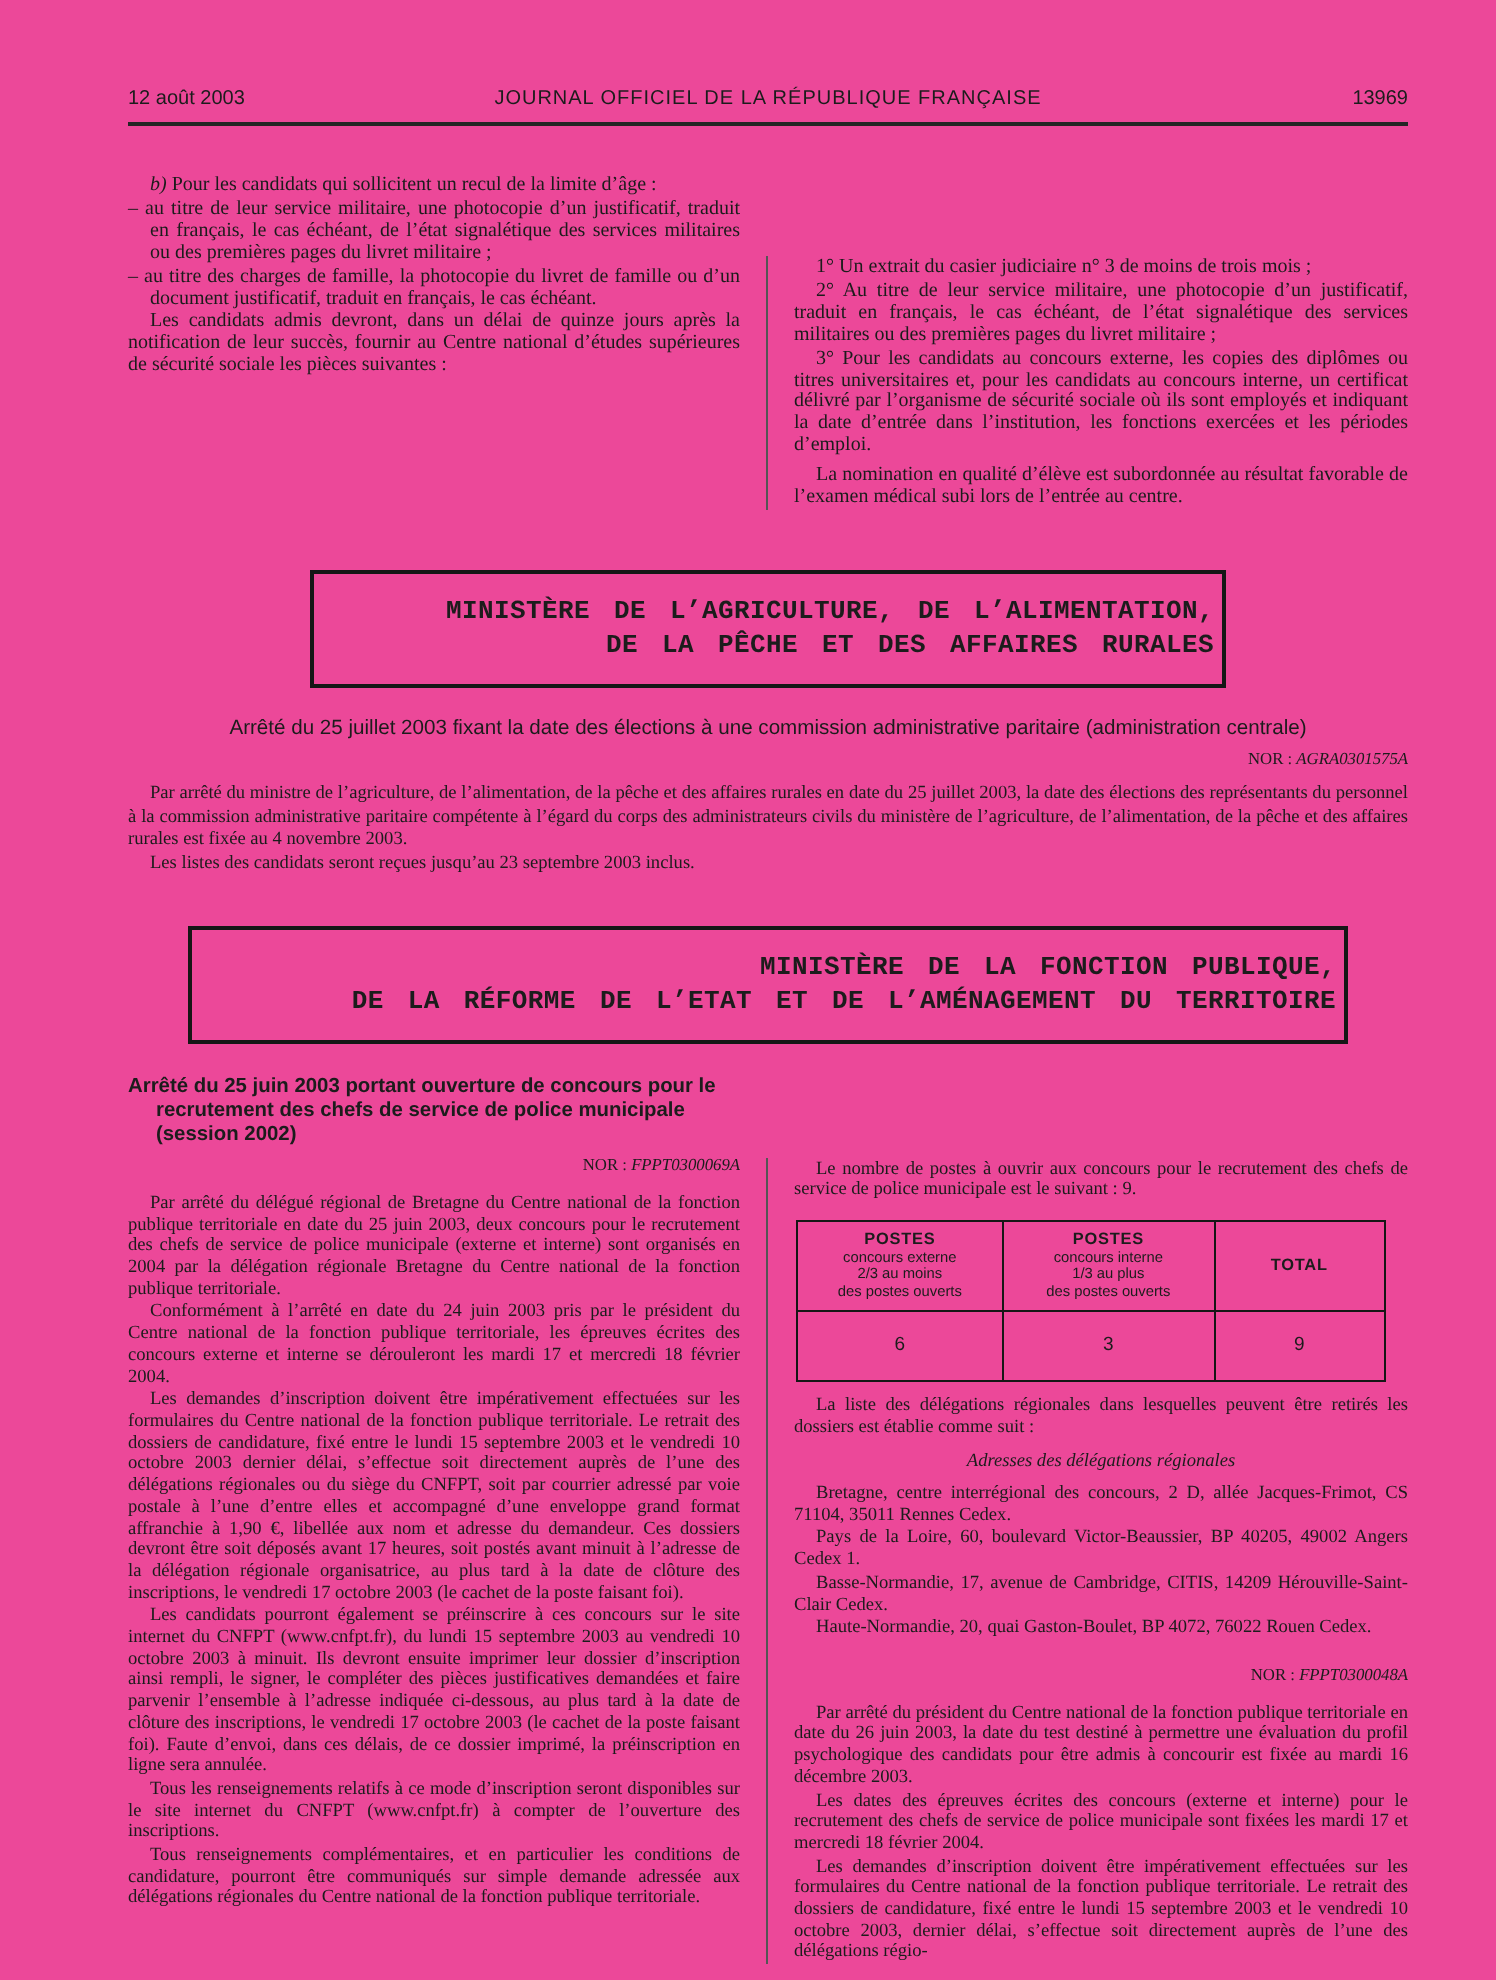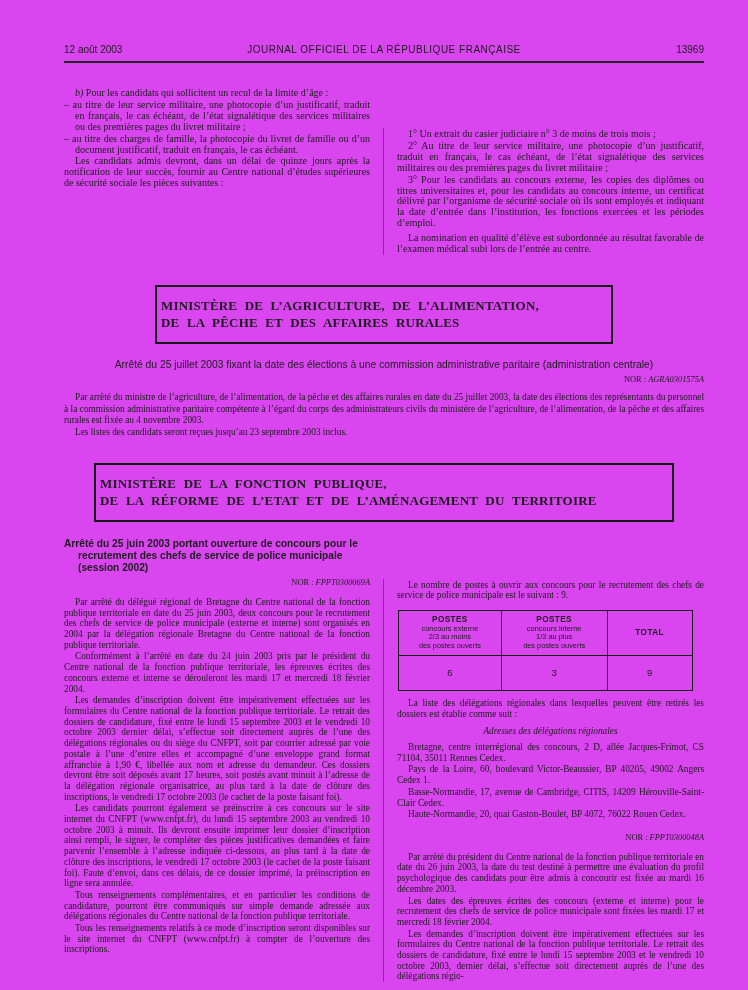--- a/index.html
+++ b/index.html
@@ -2,21 +2,21 @@
 <html lang="fr"><head>
 <meta charset="utf-8">
 <style>
   html,body{margin:0;padding:0;}
   body{background:#fbfaf6;}
   .page{
     position:relative;
     width:748px;height:990px;box-sizing:border-box;
     padding:44px 44px 0 64px;
     overflow:hidden;
-    background:#d946ef;
+    background:#ec4899;
     color:#1c1c1c;
     font-family:"Liberation Serif", serif;
   }
   
   .masthead{
     display:flex;align-items:baseline;
     font-family:"Liberation Sans", sans-serif;
     font-size:10px;
     padding-bottom:6px;
     border-bottom:2px solid #252525;
@@ -32,22 +32,22 @@
 
   .prelim{margin-top:24px;font-size:10px;line-height:10.9px;}
   p{margin:0;}
   .para{text-indent:11px;margin-top:1px;}
   .hang{padding-left:11px;text-indent:-11px;margin-top:1px;}
   .it{font-style:italic;}
 
   
   .ministry-box{
     border:2px solid #161616;
-    font-family:Liberation Serif, serif;
-    font-weight:bold;text-align:left;
+    font-family:Liberation Mono, monospace;
+    font-weight:bold;text-align:right;
     font-size:13px;line-height:17.5px;
     letter-spacing:.2px;word-spacing:4px;
     padding:10px 4px;box-sizing:border-box;
   }
   .box-agri{width:458px;margin:30px auto 0;}
   .box-fp{width:580px;margin:24px auto 0;}
 
   
   .art-title-center{
     margin-top:15px;text-align:center;
@@ -129,22 +129,22 @@
 
   <div class="cols main-cols">
 
     <div class="col-l">
       <p class="col-title">Arrêté du 25 juin 2003 portant ouverture de concours pour le recrutement des chefs de service de police municipale (session 2002)</p>
       <div class="nor"><span>NOR :</span> <span class="nor-code">FPPT0300069A</span></div>
       <p class="para">Par arrêté du délégué régional de Bretagne du Centre national de la fonction publique territoriale en date du 25 juin 2003, deux concours pour le recrutement des chefs de service de police municipale (externe et interne) sont organisés en 2004 par la délégation régionale Bretagne du Centre national de la fonction publique territoriale.</p>
       <p class="para">Conformément à l’arrêté en date du 24 juin 2003 pris par le président du Centre national de la fonction publique territoriale, les épreuves écrites des concours externe et interne se dérouleront les mardi 17 et mercredi 18 février 2004.</p>
       <p class="para">Les demandes d’inscription doivent être impérativement effectuées sur les formulaires du Centre national de la fonction publique territoriale. Le retrait des dossiers de candidature, fixé entre le lundi 15 septembre 2003 et le vendredi 10 octobre 2003 dernier délai, s’effectue soit directement auprès de l’une des délégations régionales ou du siège du CNFPT, soit par courrier adressé par voie postale à l’une d’entre elles et accompagné d’une enveloppe grand format affranchie à 1,90 €, libellée aux nom et adresse du demandeur. Ces dossiers devront être soit déposés avant 17 heures, soit postés avant minuit à l’adresse de la délégation régionale organisatrice, au plus tard à la date de clôture des inscriptions, le vendredi 17 octobre 2003 (le cachet de la poste faisant foi).</p>
       <p class="para">Les candidats pourront également se préinscrire à ces concours sur le site internet du CNFPT (www.cnfpt.fr), du lundi 15 septembre 2003 au vendredi 10 octobre 2003 à minuit. Ils devront ensuite imprimer leur dossier d’inscription ainsi rempli, le signer, le compléter des pièces justificatives demandées et faire parvenir l’ensemble à l’adresse indiquée ci-dessous, au plus tard à la date de clôture des inscriptions, le vendredi 17 octobre 2003 (le cachet de la poste faisant foi). Faute d’envoi, dans ces délais, de ce dossier imprimé, la préinscription en ligne sera annulée.</p>
+      <p class="para">Tous les renseignements relatifs à ce mode d’inscription seront disponibles sur le site internet du CNFPT (www.cnfpt.fr) à compter de l’ouverture des inscriptions.</p>
       <p class="para">Tous renseignements complémentaires, et en particulier les conditions de candidature, pourront être communiqués sur simple demande adressée aux délégations régionales du Centre national de la fonction publique territoriale.</p>
-      <p class="para">Tous les renseignements relatifs à ce mode d’inscription seront disponibles sur le site internet du CNFPT (www.cnfpt.fr) à compter de l’ouverture des inscriptions.</p>
     </div>
 
     <div class="col-r">
       <p class="para">Le nombre de postes à ouvrir aux concours pour le recrutement des chefs de service de police municipale est le suivant : 9.</p>
 
       <table class="ptable">
         <tbody>
           <tr>
             <td style="width:35%">
               <div class="th-title">POSTES</div>

